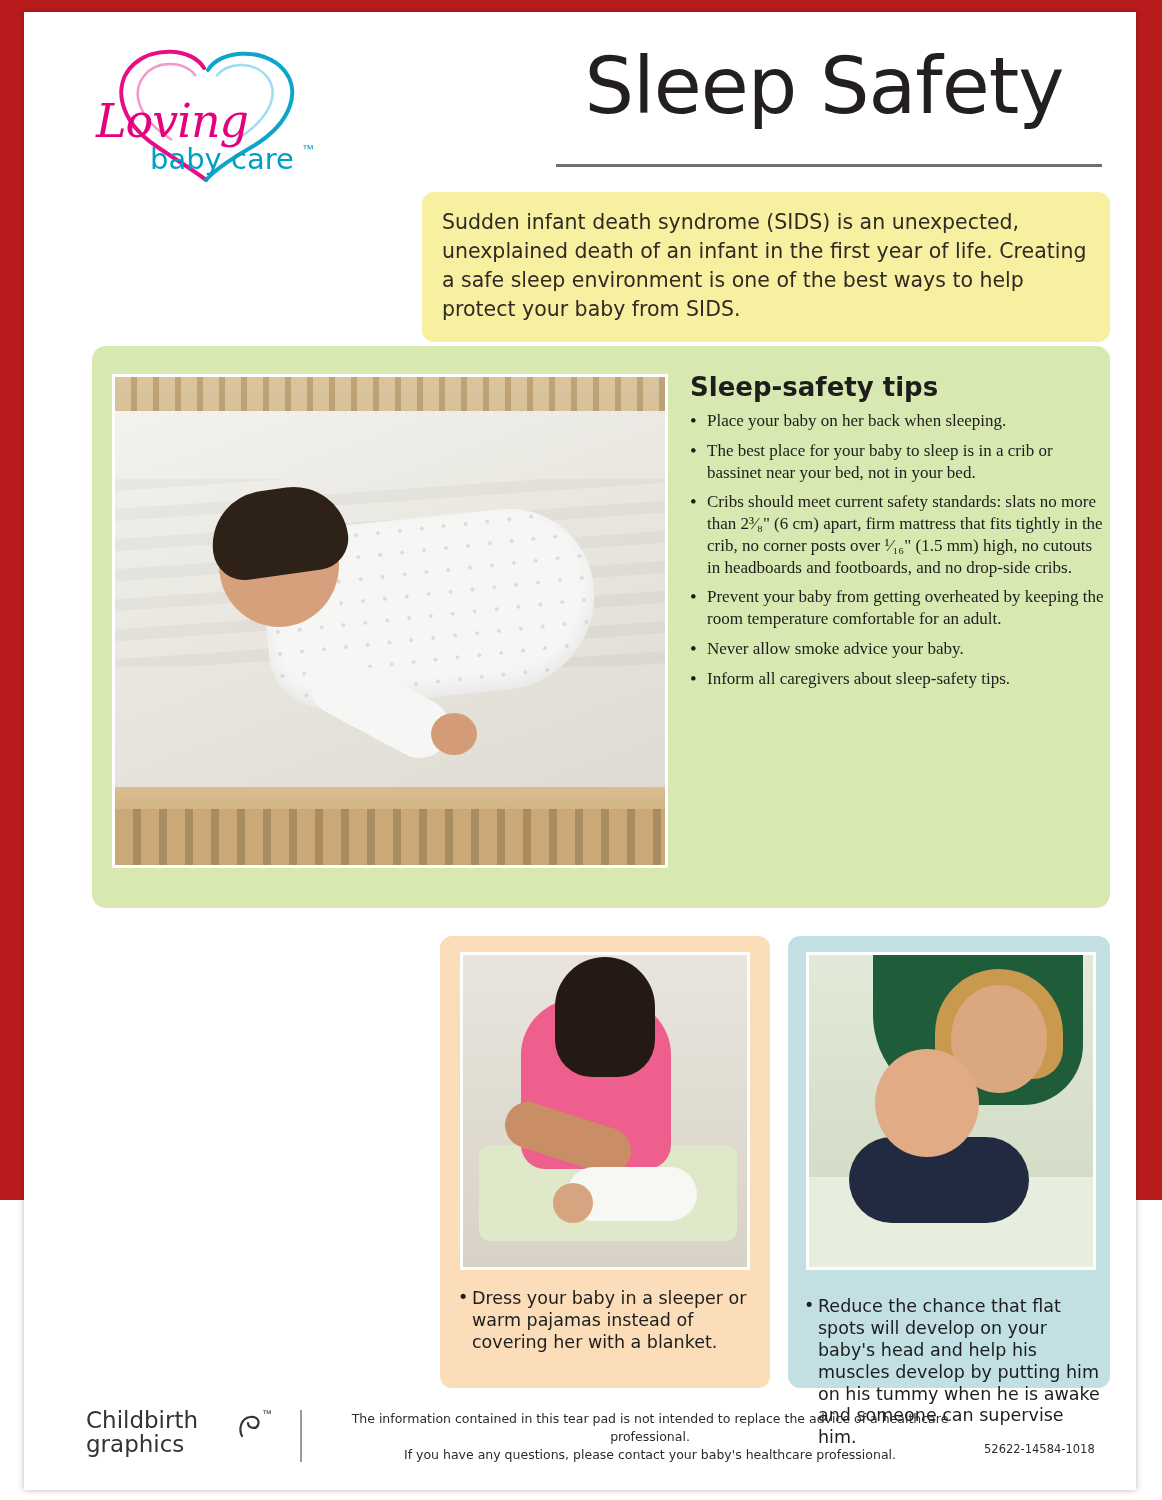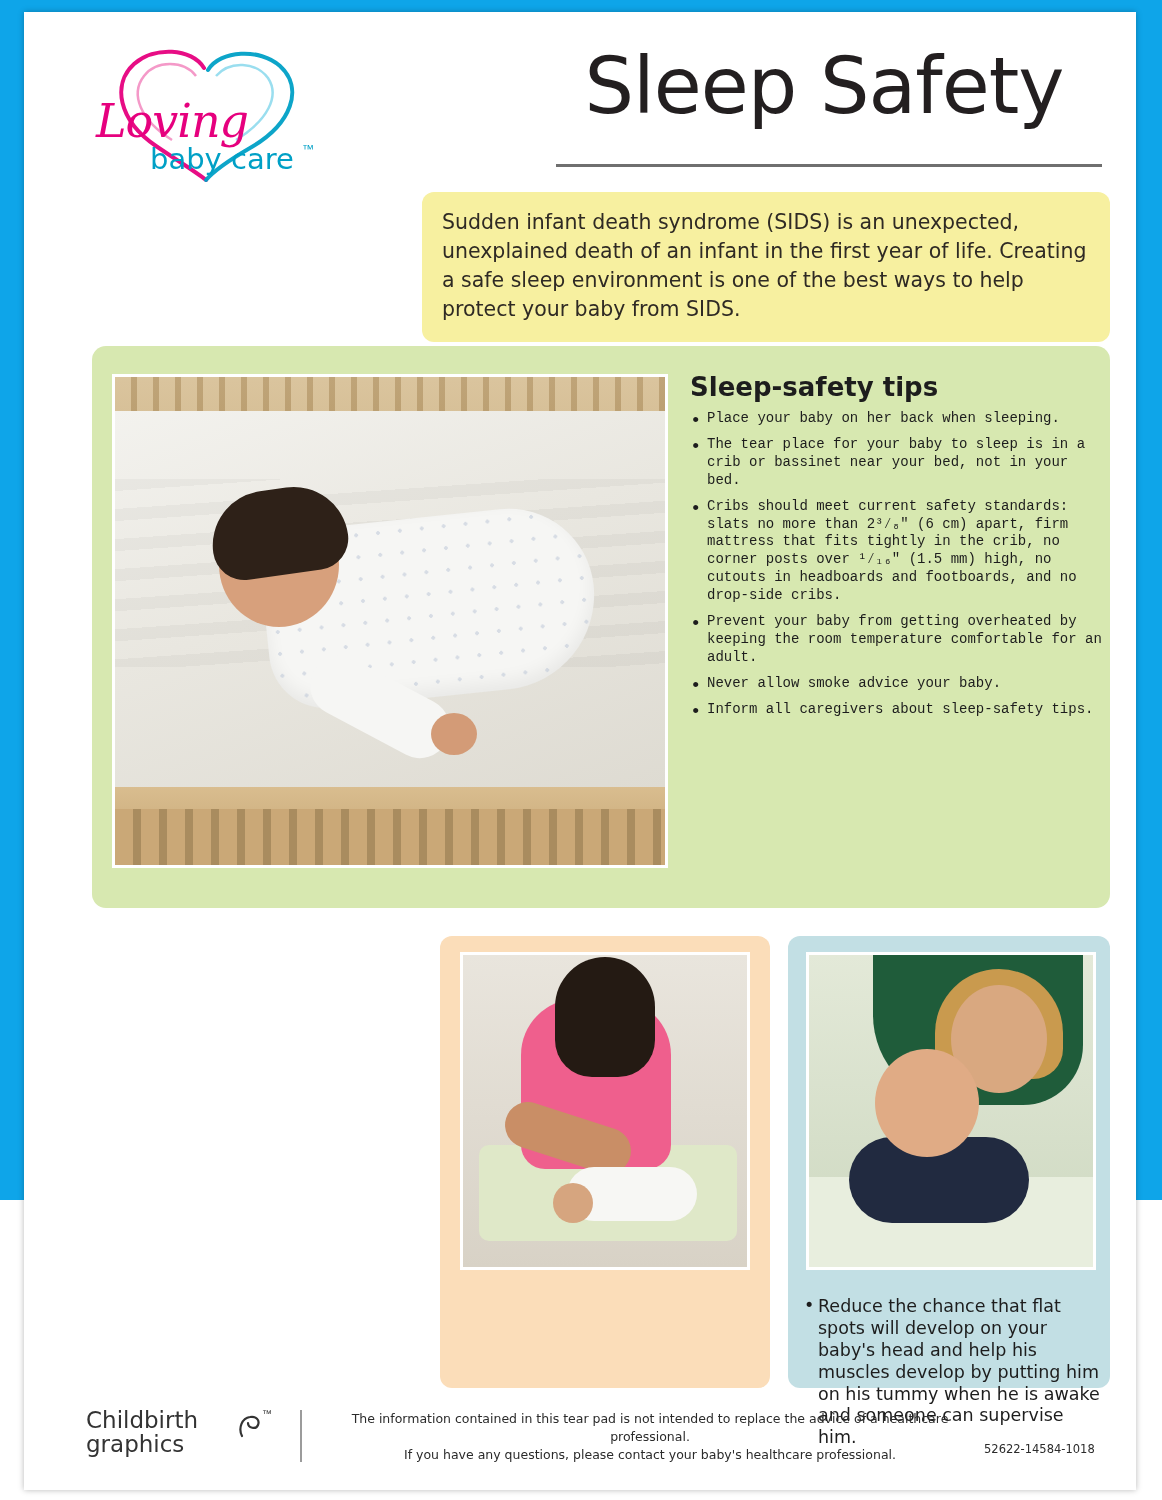--- a/index.html
+++ b/index.html
@@ -10,21 +10,21 @@
   body {
     width: 1162px;
     height: 1500px;
     font-family: "Liberation Sans", sans-serif;
     overflow: hidden;
   }
   .page {
     position: relative;
     width: 1162px;
     height: 1200px;
-    background: #0ea5e9;
+    background: #b91c1c;
   }
   .sheet {
     position: absolute;
     left: 24px;
     top: 12px;
     width: 1112px;
     height: 1478px;
     background: #ffffff;
     box-shadow: 0 0 6px rgba(0,0,0,0.28);
   }
@@ -115,24 +115,24 @@
   }
   .tips ul {
     margin: 0;
     padding: 0;
     list-style: none;
   }
   .tips li {
     position: relative;
     padding-left: 17px;
     margin-bottom: 8px;
-    font-size: 14px;
+    font-size: 17px;
     line-height: 1.28;
     color: #1d1d1d;
-    font-family: Liberation Mono, monospace;
+    font-family: Liberation Serif, serif;
   }
   .tips li:before {
     content: "\2022";
     position: absolute;
     left: 0;
     top: -1px;
     font-size: 19px;
   }
 
   
@@ -360,41 +360,42 @@
         <div class="rail-bottom">
             <div class="slats-bottom"></div>
           </div>
       </div>
     </div>
 
     <div class="tips">
       <h2>Sleep-safety tips</h2>
       <ul>
         <li>Place your baby on her back when sleeping.</li>
-        <li>The tear place for your baby to sleep is in a crib or bassinet near your bed, not in your bed.</li>
+        <li>The best place for your baby to sleep is in a crib or bassinet near your bed, not in your bed.</li>
         <li>Cribs should meet current safety standards: slats no more than 2³⁄₈" (6 cm) apart, firm mattress that fits tightly in the crib, no corner posts over ¹⁄₁₆" (1.5 mm) high, no cutouts in headboards and footboards, and no drop-side cribs.</li>
         <li>Prevent your baby from getting overheated by keeping the room temperature comfortable for an adult.</li>
         <li>Never allow smoke advice your baby.</li>
         <li>Inform all caregivers about sleep-safety tips.</li>
       </ul>
     </div>
 
 
     <div class="card" id="card-peach">
       <div class="photo">
         <div class="chg-art">
           <div class="chg-pad"></div>
           <div class="mom-torso"></div>
           <div class="mom-head"></div>
           <div class="mom-hair"></div>
           <div class="mom-arm"></div>
           <div class="inf"></div>
           <div class="inf-head"></div>
         </div>
       </div>
+      <div class="caption">Dress your baby in a sleeper or warm pajamas instead of covering her with a blanket.</div>
     </div>
 
     <div class="card" id="card-blue">
       <div class="photo">
         <div class="tummy-art">
           <div class="blanket"></div>
           <div class="mom2-sleeve"></div>
           <div class="mom2-hair"></div>
           <div class="mom2-head"></div>
           <div class="baby2-body"></div>

